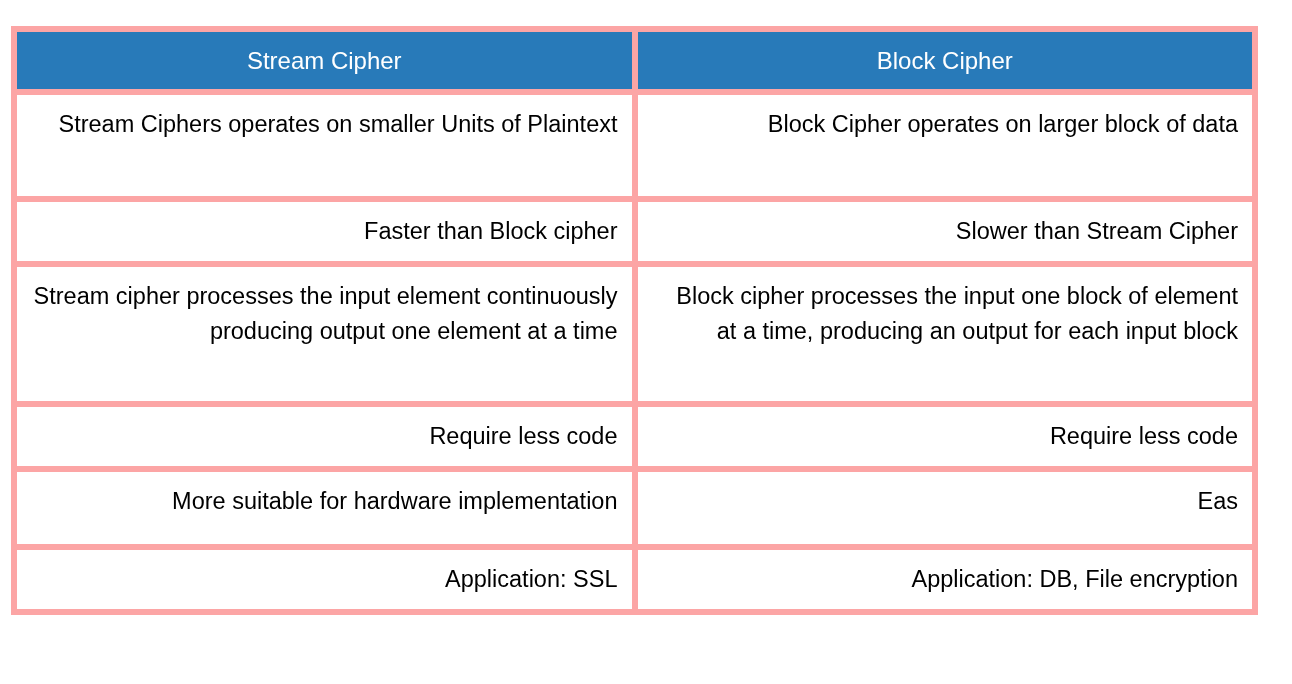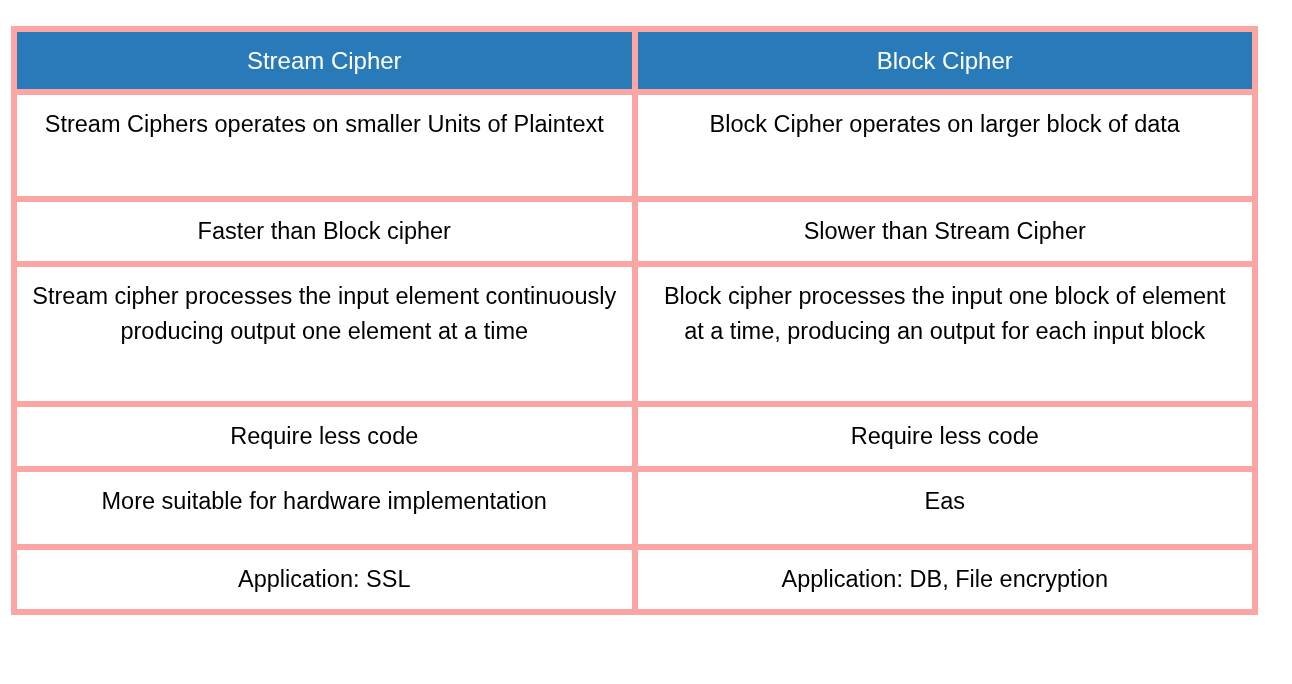--- a/index.html
+++ b/index.html
@@ -36,21 +36,21 @@
     text-align: center;
     vertical-align: middle;
     height: 63px;
     padding: 0 10px;
   }
   table.cipher-table td {
     color: #000000;
     font-size: 23.5px;
     line-height: 35px;
     vertical-align: top;
-    text-align: center;
+    text-align: right;
     padding: 12px 14px;
   }
   tbody tr:nth-child(1) { height: 107px; }
   tbody tr:nth-child(2) { height: 62px; margin-top: 11px;  }
   tbody tr:nth-child(3) { height: 140px; }
   tbody tr:nth-child(4) { height: 63px;  }
   tbody tr:nth-child(5) { height: 78px;  }
   tbody tr:nth-child(6) { height: 65px;  }
   tbody tr:nth-child(7) { height: 65px;  }
 </style>

